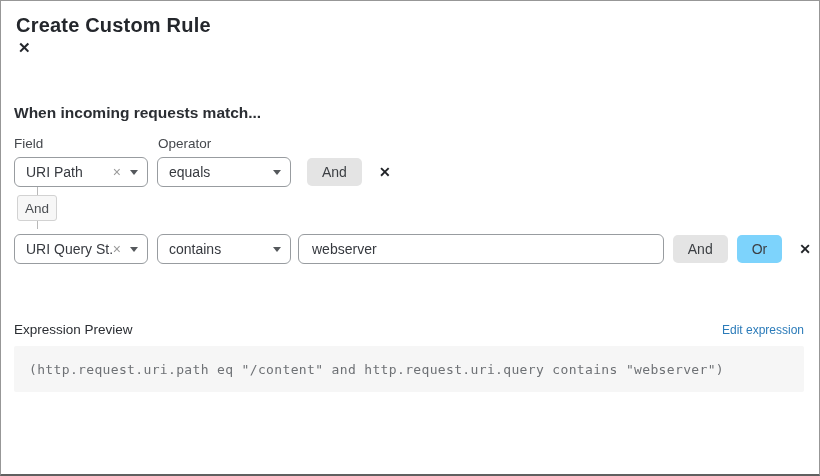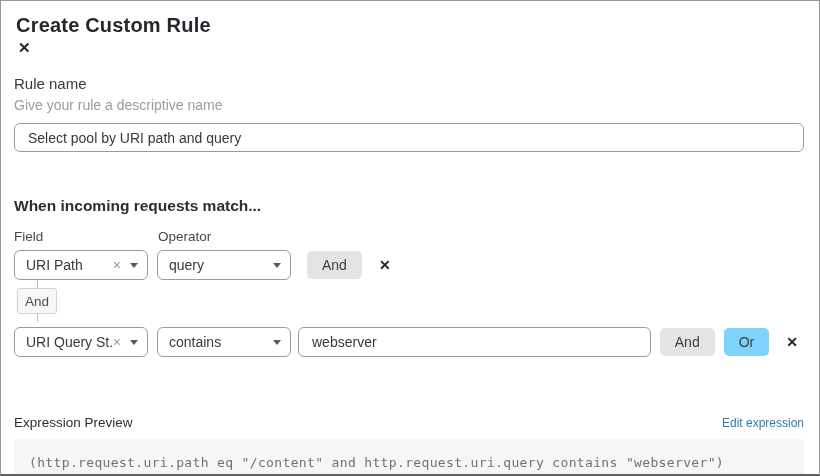--- a/index.html
+++ b/index.html
@@ -28,21 +28,21 @@
     font-family:"Liberation Sans", sans-serif; background:#fff; outline:none;
   }
 
   
   .match-heading { margin:44px 15px 0 13px; font-size:15.5px; font-weight:bold; color:#2b2e33; line-height:20px; }
   .cols { display:flex; margin:12px 13px 0 13px; font-size:13.5px; color:#45484d; line-height:17px; }
   .col-field { width:134px; margin-right:9px; }
   .col-op { width:134px; margin-right:7px; padding-left:1px; }
   .col-val { flex:1; padding-left:1px; }
 
-  .cond-row { display:flex; align-items:center; margin:5px 15px 0 13px; height:30px; }
+  .cond-row { display:flex; align-items:center; margin:5px 2px 0 13px; height:30px; }
   .select {
     width:134px; height:30px; border:1px solid #989ca0; border-radius:6px;
     display:flex; align-items:center; justify-content:space-between;
     padding:0 9px 0 11px; cursor:pointer; background:#fff; flex:none;
   }
   .select.field { margin-right:9px; }
   .select.op { margin-right:7px; }
   .sel-text { font-size:14px; color:#36393f; white-space:nowrap; overflow:hidden; }
   .sel-icons { display:flex; align-items:center; gap:9px; flex:none; }
   .sel-x { font-size:14px; color:#9a9a9a; line-height:14px; cursor:pointer; }
@@ -87,43 +87,38 @@
 </head>
 <body>
 
 <div class="dialog">
 
   <div class="header">
     <div class="title">Create Custom Rule</div>
     <button class="close-btn">✕</button>
   </div>
 
-  <div class="rule-name">
-    <div class="rule-label">Rule name</div>
-    <div class="rule-hint">Give your rule a descriptive name</div>
-    <input class="text-input" type="text" value="Select pool by URI path and query" style="">
-  </div>
 
   <div class="match-heading">When incoming requests match...</div>
 
   <div class="cols">
     <span class="col-field">Field</span>
     <span class="col-op">Operator</span>
   </div>
 
   <div class="cond-row">
     <div class="select field">
       <span class="sel-text">URI Path</span>
       <span class="sel-icons">
         <span class="sel-x">×</span>
         <span class="caret"></span>
       </span>
     </div>
     <div class="select op">
-      <span class="sel-text">query</span>
+      <span class="sel-text">equals</span>
       <span class="sel-icons">
         <span class="caret"></span>
       </span>
     </div>
     <button class="chip" style="background: rgb(228, 228, 228);">And</button>
     <button class="row-x">✕</button>
   </div>
 
   <div class="connector">
     <div class="vline"></div>

